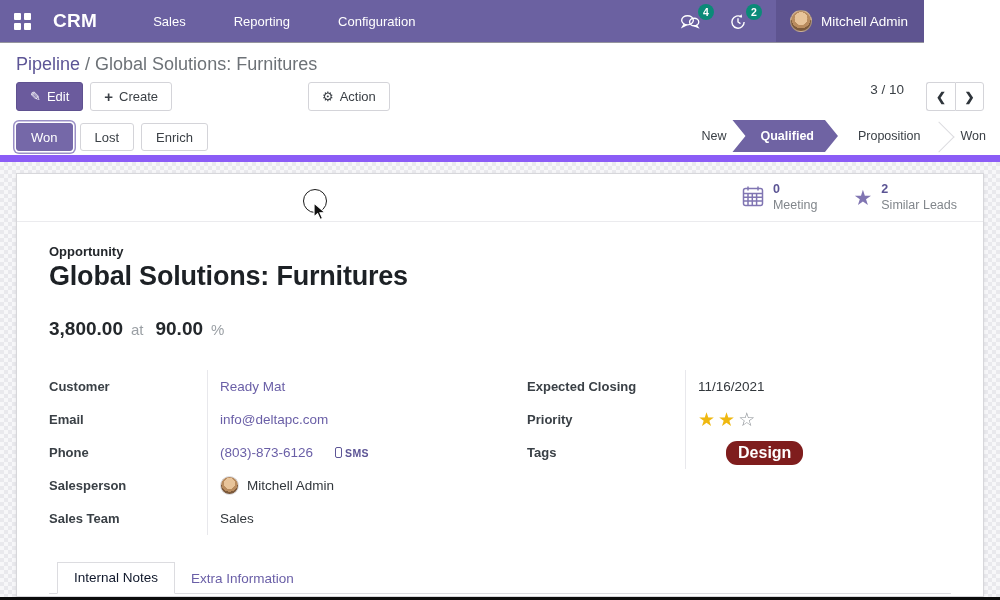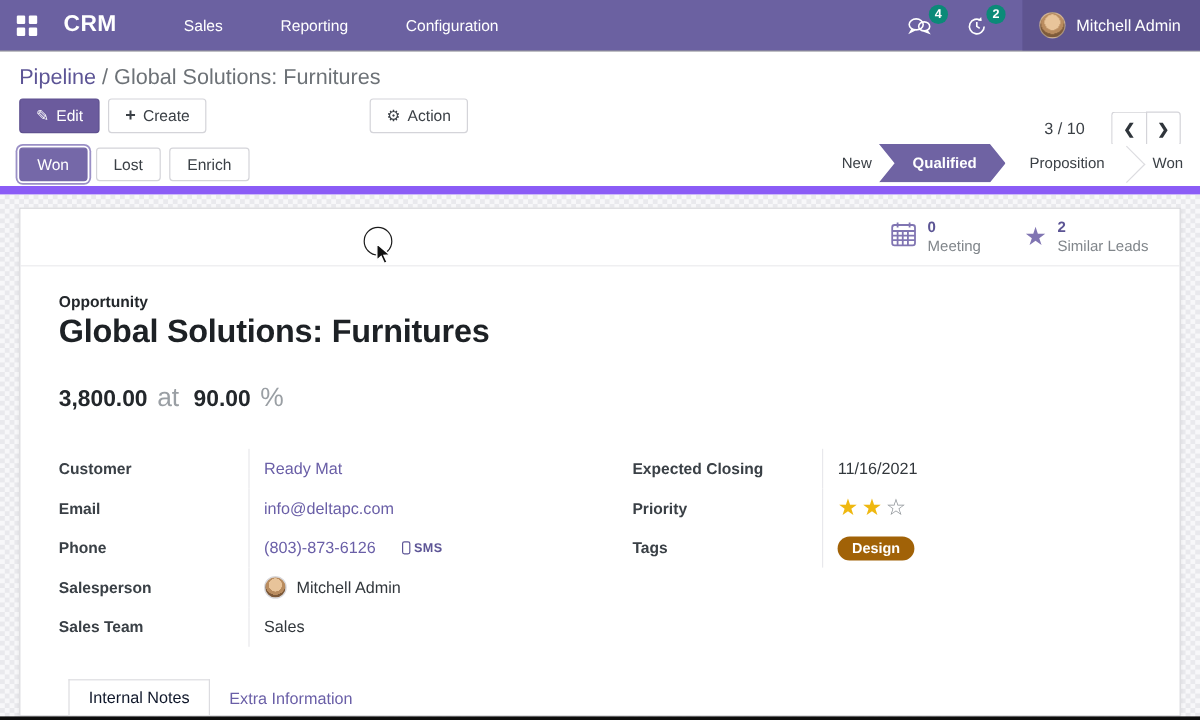--- a/index.html
+++ b/index.html
@@ -1,20 +1,20 @@
 <!DOCTYPE html>
 <html><head>
 <meta charset="utf-8">
 <style>
   * { box-sizing: border-box; margin: 0; padding: 0; }
   html,body { width:1000px; height:600px; overflow:hidden; }
   body { font-family: "Liberation Sans", sans-serif; background:#fff; position:relative; }
 
   
-  .navbar { position:absolute; top:0; left:0; width:1000px; height:42px; background:#6b61a1;
+  .navbar { position:absolute; top:0; left:0; width:924px; height:42px; background:#6b61a1;
             display:flex; align-items:center; color:#fff; box-shadow:0 1px 0 rgba(20,20,40,.45); z-index:40; }
   .grid-icon { width:17px; height:17px; margin-left:14px; display:grid; grid-template-columns:7px 7px; grid-template-rows:7px 7px; gap:3px; cursor:pointer; }
   .grid-icon span { background:#fff; border-radius:1px; }
   .navbar .brand { font-size:19px; font-weight:bold; margin-left:22px; letter-spacing:.3px; cursor:pointer; }
   .navbar .menus { display:flex; margin-left:36px; gap:8px; }
   .navbar .menus .menu-item { font-size:13px; padding:12px 20px; cursor:pointer; }
   .navbar .right { margin-left:auto; display:flex; align-items:center; height:100%; }
   .nav-ico { position:relative; width:26px; height:22px; margin-right:22px; cursor:pointer; }
   .nav-ico svg { width:20px; height:18px; display:block; margin-top:3px; }
   .badge { position:absolute; top:-6px; right:-8px; background:#0b8a78; color:#fff; font-size:10.5px; font-weight:bold;
@@ -26,21 +26,21 @@
   
   .header-zone { position:absolute; top:42px; left:0; width:1000px; height:120px; background:#fff; border-bottom:7px solid #8b5cf6; z-index:30; }
   .breadcrumb { padding:12px 0 0 16px; font-size:18px; color:#6d7277; }
   .breadcrumb .bc-link { color:#5d5596; cursor:pointer; }
   .controls { position:relative; height:44px; }
   .btn { font-size:13px; height:29px; display:inline-flex; align-items:center; gap:6px; padding:0 13px;
          border:1px solid #d4d4d9; border-radius:3px; background:#fff; color:#3b4046; cursor:pointer; }
   .btn.primary { background:#6b5b9d; border-color:#5f5190; color:#fff; }
   .controls .left-btns { position:absolute; left:16px; top:7px; display:flex; gap:7px; }
   .controls .action-btn { position:absolute; left:308px; top:7px; }
-  .controls .pager { position:absolute; right:16px; top:18px; display:flex; align-items:center; gap:22px; }
+  .controls .pager { position:absolute; right:16px; top:7px; display:flex; gap:22px; }
   .pager .pager-value { font-size:13.5px; color:#3b4046; }
   .pager .pager-btns { display:flex; }
   .pager .pager-btns .pbtn { width:29px; height:29px; display:flex; align-items:center; justify-content:center;
         border:1px solid #d4d4d9; background:#fff; font-size:15px; font-weight:bold; color:#2f353b; cursor:pointer; }
   .pager .pager-btns .pbtn:first-child { border-radius:3px 0 0 3px; border-right:none; }
   .pager .pager-btns .pbtn:last-child { border-radius:0 3px 3px 0; }
 
   .statusrow { position:relative; height:44px; }
   .statusrow .state-btns { position:absolute; left:16px; top:4px; display:flex; gap:7px; }
   .sbtn { font-size:13px; height:28px; padding:0 14px; border:1px solid #d4d4d9; border-radius:3px; background:#fff; color:#3b4046; cursor:pointer; }
@@ -67,39 +67,39 @@
   .stat-btn .val { font-size:12.5px; font-weight:bold; color:#5b5494; }
   .stat-btn .lbl { font-size:12.5px; color:#81868b; }
   .star-glyph { font-size:21px; line-height:1; }
   .cal-svg { width:22px; height:22px; }
 
   .sheet { padding:22px 32px 0 32px; }
   .opp-label { font-size:13px; font-weight:bold; color:#23272b; }
   .title { font-size:27px; font-weight:bold; color:#1d2125; margin-top:2px; letter-spacing:-.2px; }
   .revenue { margin-top:26px; display:flex; align-items:baseline; gap:8px; }
   .revenue .amount, .revenue .prob { font-size:19px; font-weight:bold; color:#23272b; }
-  .revenue .at, .revenue .pct { font-size:22px; color:#9a9fa4; }
+  .revenue .at, .revenue .pct { font-size:15px; color:#9a9fa4; }
   .revenue .prob { margin-left:4px; }
 
   .field-groups { display:flex; margin-top:30px; }
   .fgroup { width:47%; }
   .fgroup.right { margin-left:6%; }
   .frow { display:flex; min-height:33px; align-items:center; }
   .flabel { width:158px; font-size:13px; font-weight:bold; color:#3a4046; flex:none; }
   .fvalue { flex:1; font-size:13.5px; color:#32373c; border-left:1px solid #e8e8ec; padding-left:12px;
             display:flex; align-items:center; gap:8px; min-height:33px; }
   .linkval { color:#6a5fa7; cursor:pointer; }
   .sms-link { display:inline-flex; align-items:center; gap:3px; margin-left:14px; cursor:pointer; color:#5d5596; }
   .phone-glyph { width:7px; height:11px; border:1.4px solid #5d5596; border-radius:2px; display:inline-block; }
   .sms-txt { font-size:10.5px; font-weight:bold; letter-spacing:.3px; }
   .mini-avatar { width:19px; height:19px; border-radius:50%; background:radial-gradient(circle at 50% 38%, #e8c49a 0 40%, #b98c5f 41% 60%, #7d5a3a 61%); border:1px solid #d9d9dd; }
   .star { font-size:19px; cursor:pointer; line-height:1; }
   .star.on { color:#efb810; }
   .star.off { color:#8a8f94; }
-  .tag-pill { background:#a16207; color:#fff; font-size:12px; font-weight:bold; padding:3px 12px; border-radius:11px; cursor:pointer; }
+  .tag-pill { background:#7f1d1d; color:#fff; font-size:16px; font-weight:bold; padding:3px 12px; border-radius:11px; cursor:pointer;margin-left:28px; }
 
   .tabs { margin-top:26px; padding-left:8px; display:flex; align-items:flex-end; border-bottom:1px solid #dcdce0; height:33px; }
   .tab { font-size:13.5px; padding:7px 16px 8px; cursor:pointer; position:relative; top:1px; }
   .tab.active { background:#fff; border:1px solid #dcdce0; border-bottom:1px solid #fff; color:#0f172a; }
   .tab.inactive { color:#6a5fa7; }
 
   .black-bar { position:absolute; left:0; bottom:0; width:1000px; height:3px; background:#0c0c0c; z-index:50; }
 
   
   .cursor-marker { position:absolute; left:303px; top:189px; z-index:60; pointer-events:none; }

